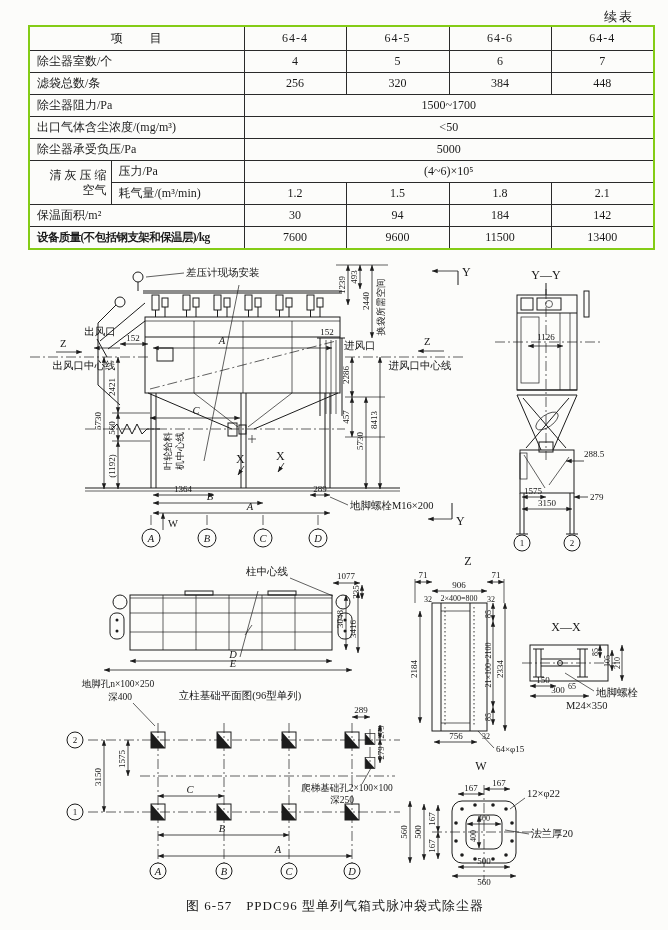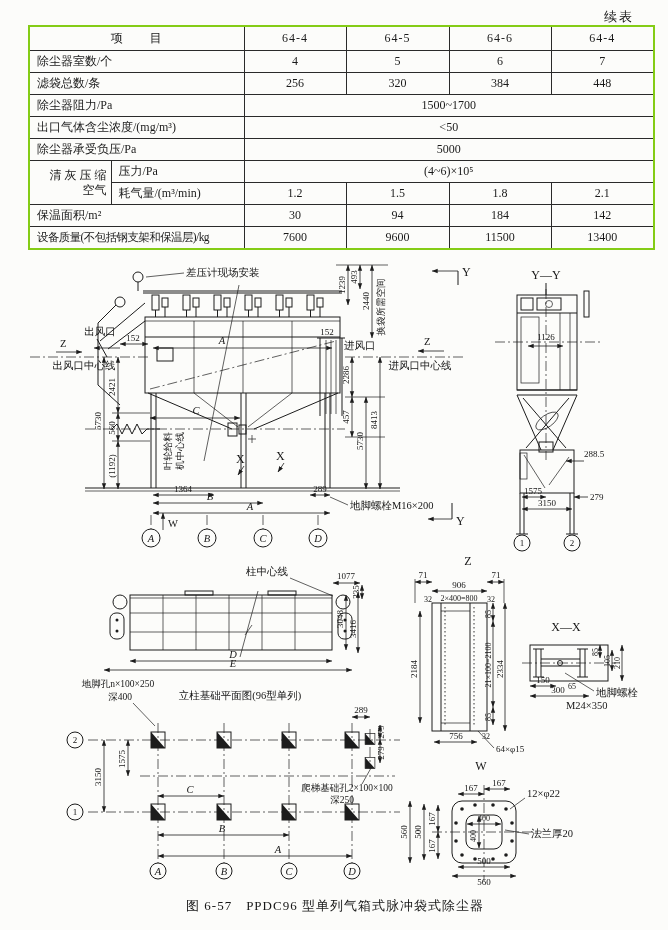--- a/index.html
+++ b/index.html
@@ -6,21 +6,21 @@
   .page{position:relative;width:668px;height:930px;background:#fcfcfa;overflow:hidden;
         font-family:"Liberation Serif","DejaVu Serif",serif;color:#1a1a1a;}
   .continued{position:absolute;top:8px;right:34px;font-size:13px;letter-spacing:2px;}
   table.spec{position:absolute;left:28px;top:25px;width:625px;border-collapse:collapse;
              border:2px solid #84cc16;table-layout:fixed;}
   table.spec td{border:1px solid #2a2a2a;font-size:12px;padding:0 4px;height:21px;
                 text-align:center;white-space:nowrap;overflow:hidden;}
   table.spec td.lbl{text-align:left;padding-left:7px;}
   table.spec td.hd{height:23px;letter-spacing:1px;}
   table.spec td.grp{text-align:right;padding-left:4px;font-size:12px;line-height:15px;}
-  table.spec td.tight{letter-spacing:-0.6px;font-size:11.5px;}
+  table.spec td.tight{letter-spacing:-0.6px;font-size:11.5px;font-weight:bold;}
   svg text{fill:#161616;font-family:"Liberation Serif","DejaVu Serif",serif;}
   .ln{fill:none;stroke:#1c1c1c;stroke-width:1;}
   .tn{fill:none;stroke:#1c1c1c;stroke-width:0.7;}
   .cl{fill:none;stroke:#1c1c1c;stroke-width:0.7;stroke-dasharray:10 3 2 3;}
   .dot{fill:none;stroke:#1c1c1c;stroke-width:0.9;stroke-dasharray:1.5 2.5;}
   .dm{fill:none;stroke:#1c1c1c;stroke-width:0.8;marker-start:url(#ar);marker-end:url(#ar);}
   .dms{fill:none;stroke:#1c1c1c;stroke-width:0.8;marker-start:url(#ar);}
   .dme{fill:none;stroke:#1c1c1c;stroke-width:0.8;marker-end:url(#ar);}
   .fillb{fill:#1c1c1c;stroke:none;}
   .dt{font-size:9px;} .dts{font-size:8px;} .ct{font-size:10.5px;} .cts{font-size:9.5px;}

